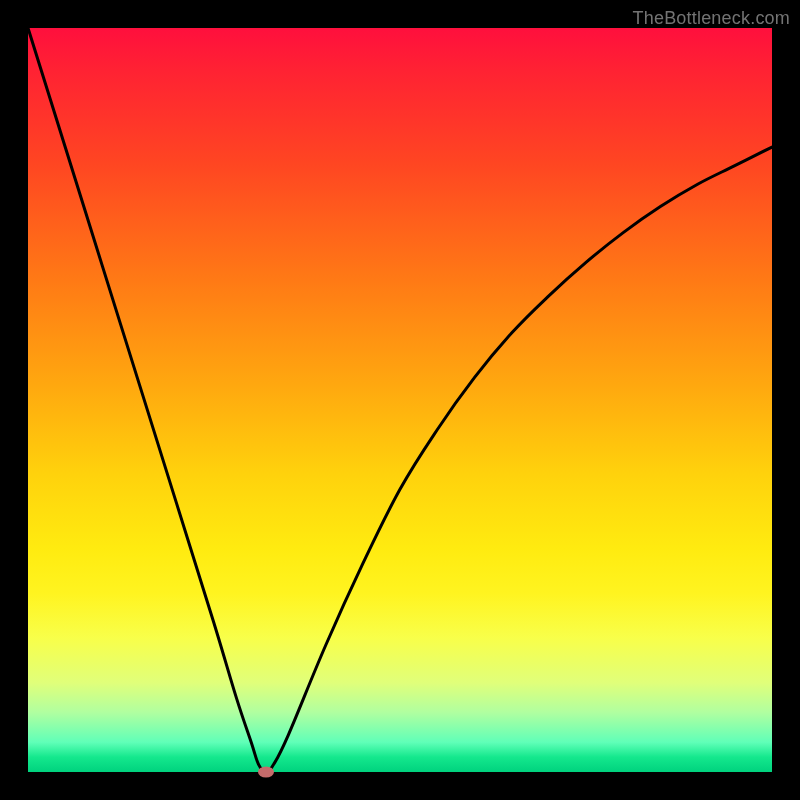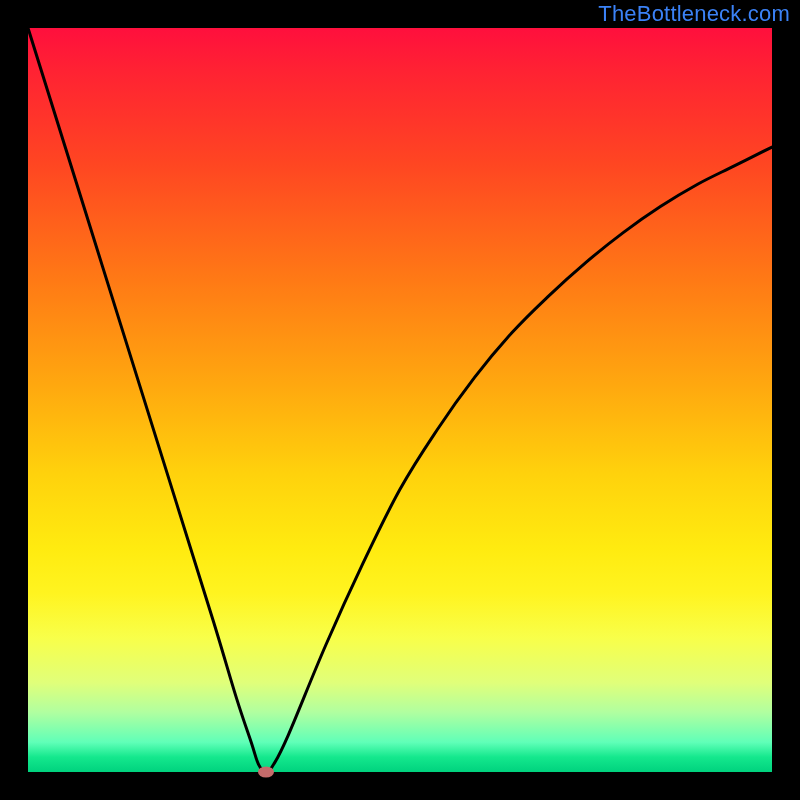--- a/index.html
+++ b/index.html
@@ -35,24 +35,24 @@
       #f8ff4a 82%,
       #e0ff7a 88%,
       #b0ffa0 92%,
       #60ffb8 96%,
       #14e88d 98%,
       #00d27e 100%
     );
   }
   .watermark {
     position: absolute;
-    top: 1px;
+    top: 8px;
     right: 10px;
-    color: #3b82f6;
-    font-size: 22px;
+    color: #737373;
+    font-size: 18px;
     font-weight: 500;
     letter-spacing: 0.2px;
     user-select: none;
   }
   svg.curve {
     position: absolute;
     left: 0;
     top: 0;
     width: 744px;
     height: 744px;

